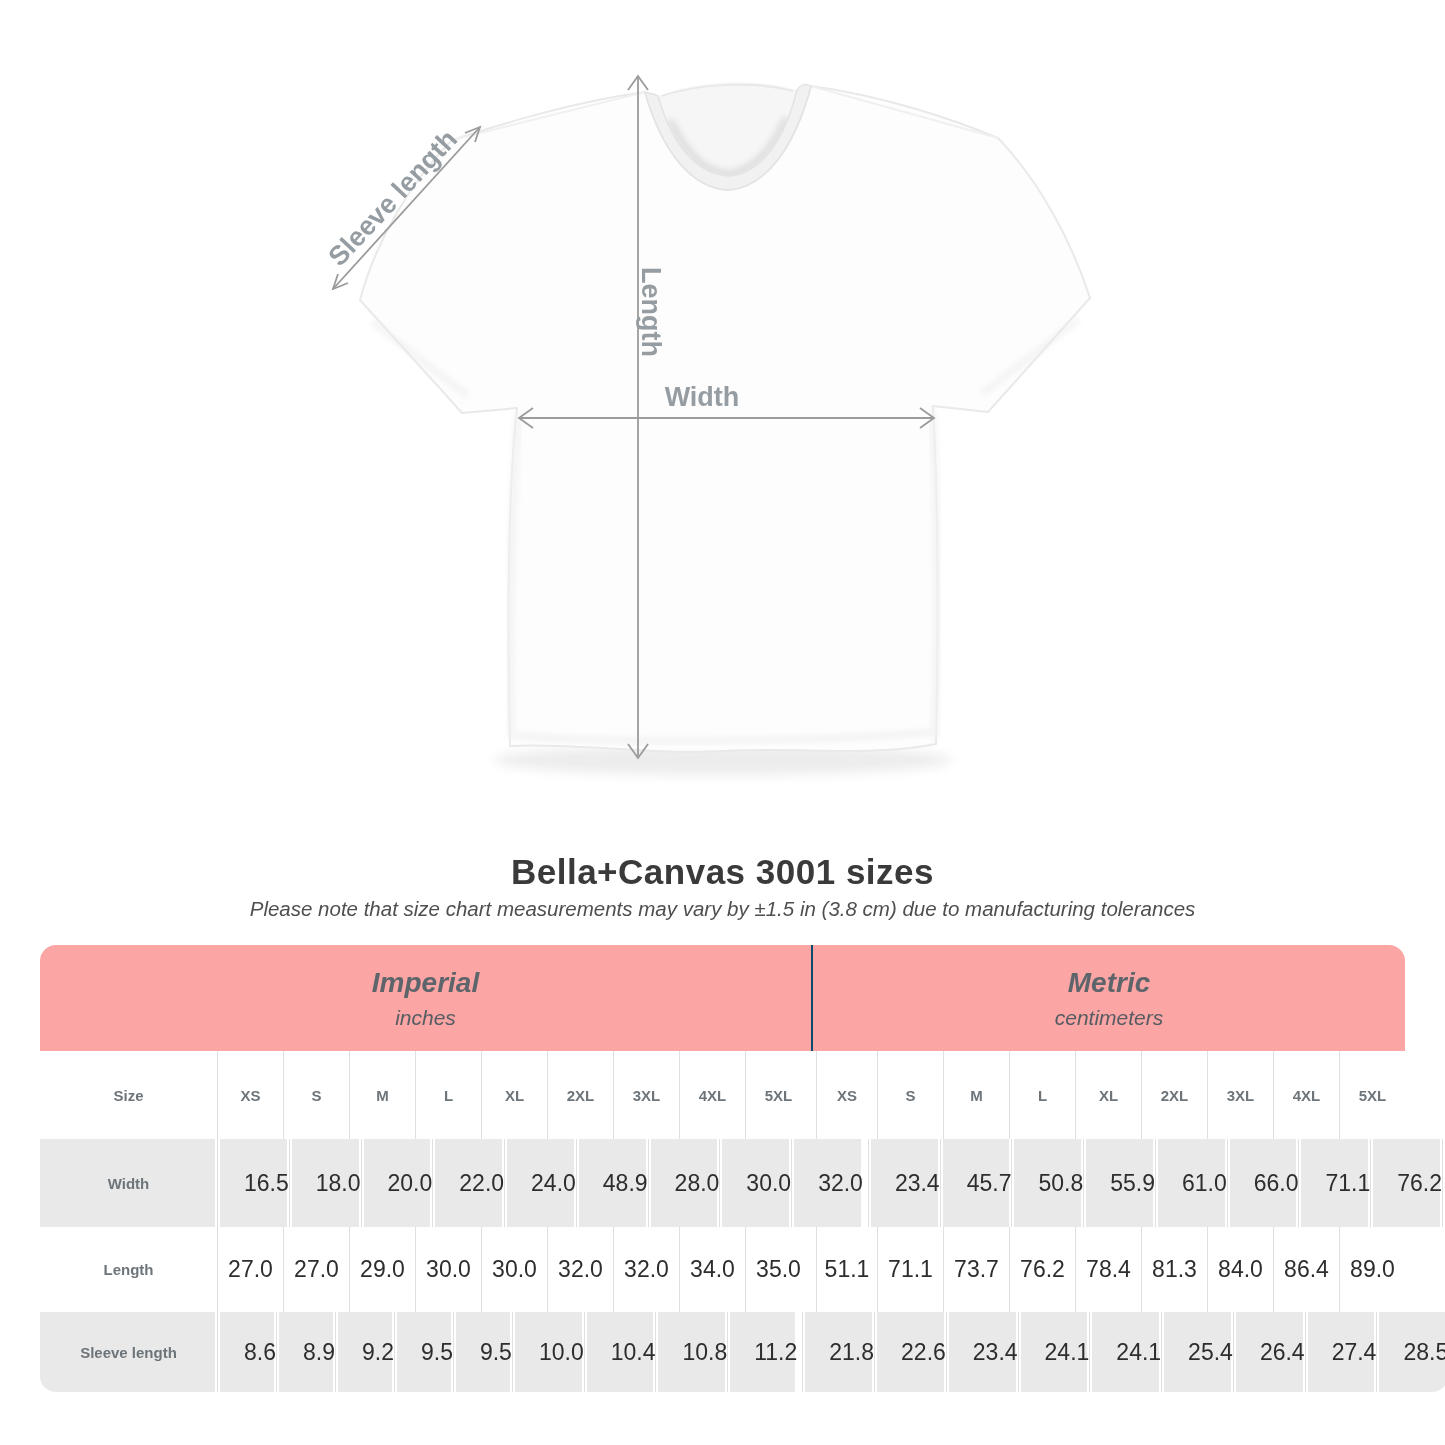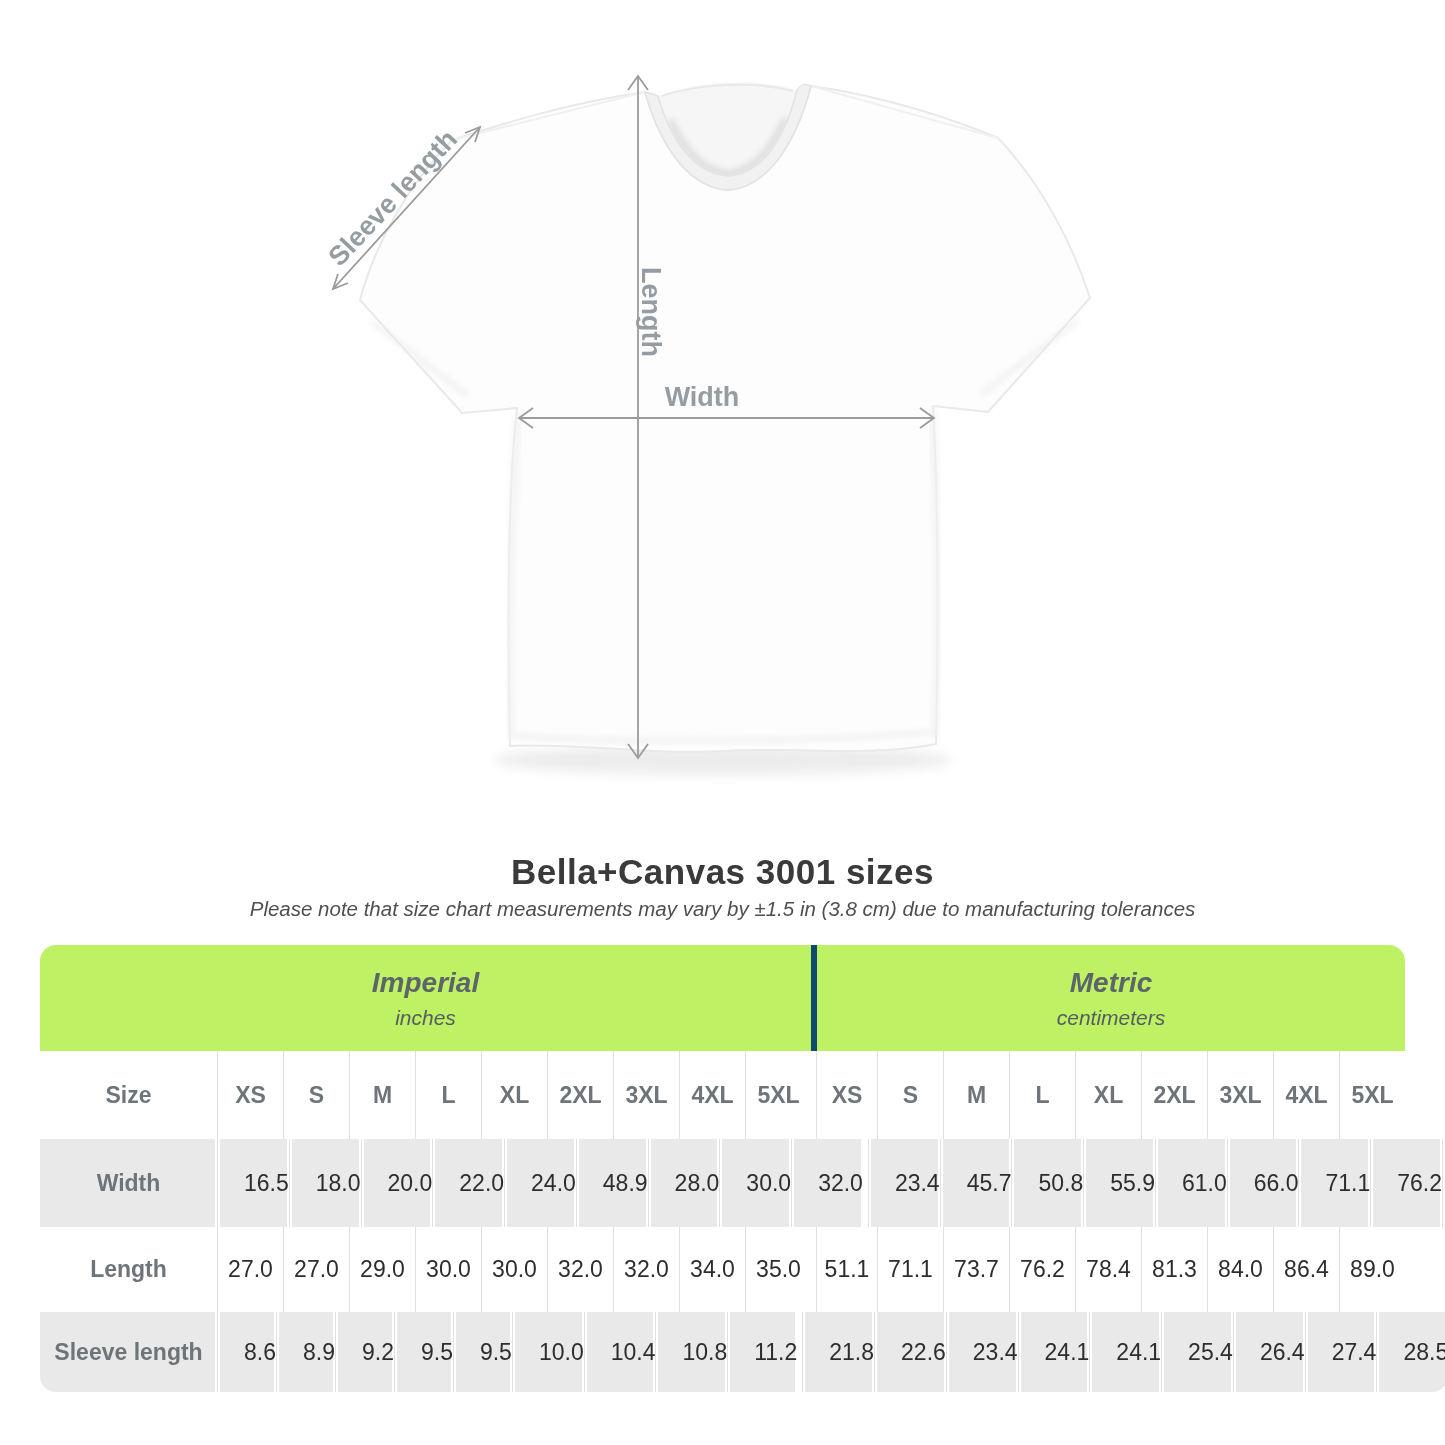--- a/index.html
+++ b/index.html
@@ -4,35 +4,35 @@
 <style>
   html,body{margin:0;padding:0;background:#ffffff;}
   .page{position:relative;width:1445px;height:1445px;background:#fff;overflow:hidden;
         font-family:"Liberation Sans","DejaVu Sans",sans-serif;}
   .diagram{position:absolute;top:0;left:0;}
   .title{position:absolute;top:852px;left:0;width:100%;text-align:center;
          font-size:35px;font-weight:bold;color:#3a3a3a;letter-spacing:.5px;}
   .subtitle{position:absolute;top:897px;left:0;width:100%;text-align:center;
             font-size:20.5px;font-style:italic;color:#4f4f4f;}
   .sizetable{position:absolute;top:945px;left:40px;width:1365px;}
-  .band{display:flex;height:106px;background:#bef264;border-radius:16px 16px 0 0;overflow:hidden;}
+  .band{display:flex;height:106px;background:#fca5a5;border-radius:16px 16px 0 0;overflow:hidden;}
   .band-sec{display:flex;flex-direction:column;align-items:center;justify-content:center;gap:7px;}
   .band-sec.imperial{width:771px;}
-  .band-sec.metric{width:594px;border-left:6px solid #0c4a6e;box-sizing:border-box;}
+  .band-sec.metric{width:594px;border-left:2px solid #0c4a6e;box-sizing:border-box;}
   .band-title{font-size:28px;font-weight:bold;font-style:italic;color:#5d656b;}
   .band-unit{font-size:21px;font-style:italic;color:#565d62;}
   .trow{display:grid;grid-template-columns:177px repeat(18,1fr);}
   .trow:nth-child(1){height:88px;}
   .trow:nth-child(2){height:88px;}
   .trow:nth-child(3){height:85px;}
   .trow:nth-child(4){height:80px;}
   .cell{display:flex;align-items:center;justify-content:center;box-sizing:border-box;background:#fff;}
   .cell + .cell{border-left:1px solid #e0e0e0;}
   .cell.sec{margin-left:5px;}
-  .cell.label, .cell.szhdr{font-weight:bold;color:#6d757a;font-size:23px;}
+  .cell.label, .cell.szhdr{font-weight:bold;color:#6d757a;font-size:15px;}
   .cell.val{color:#2d2d2d;font-size:23px;}
   .trow.gray .cell{background:#e9e9e9;box-shadow:inset -2px 0 0 #fff;}
   .trow.gray .cell:last-child{box-shadow:none;}
   .trow.gray .cell + .cell{box-shadow:inset 2px 0 0 #fff,inset -2px 0 0 #fff;padding-left:26px;}
   .trow.gray .cell + .cell:last-child{box-shadow:inset 2px 0 0 #fff;}
   .trow.last .cell:first-child{border-bottom-left-radius:16px;}
   .trow.last .cell:last-child{border-bottom-right-radius:16px;}
   .arrow{stroke:#9b9b9b;stroke-width:1.8;fill:none;}
   .dlabel{fill:#959da2;font-weight:bold;font-size:27px;font-family:"Liberation Sans","DejaVu Sans",sans-serif;}
 </style>

